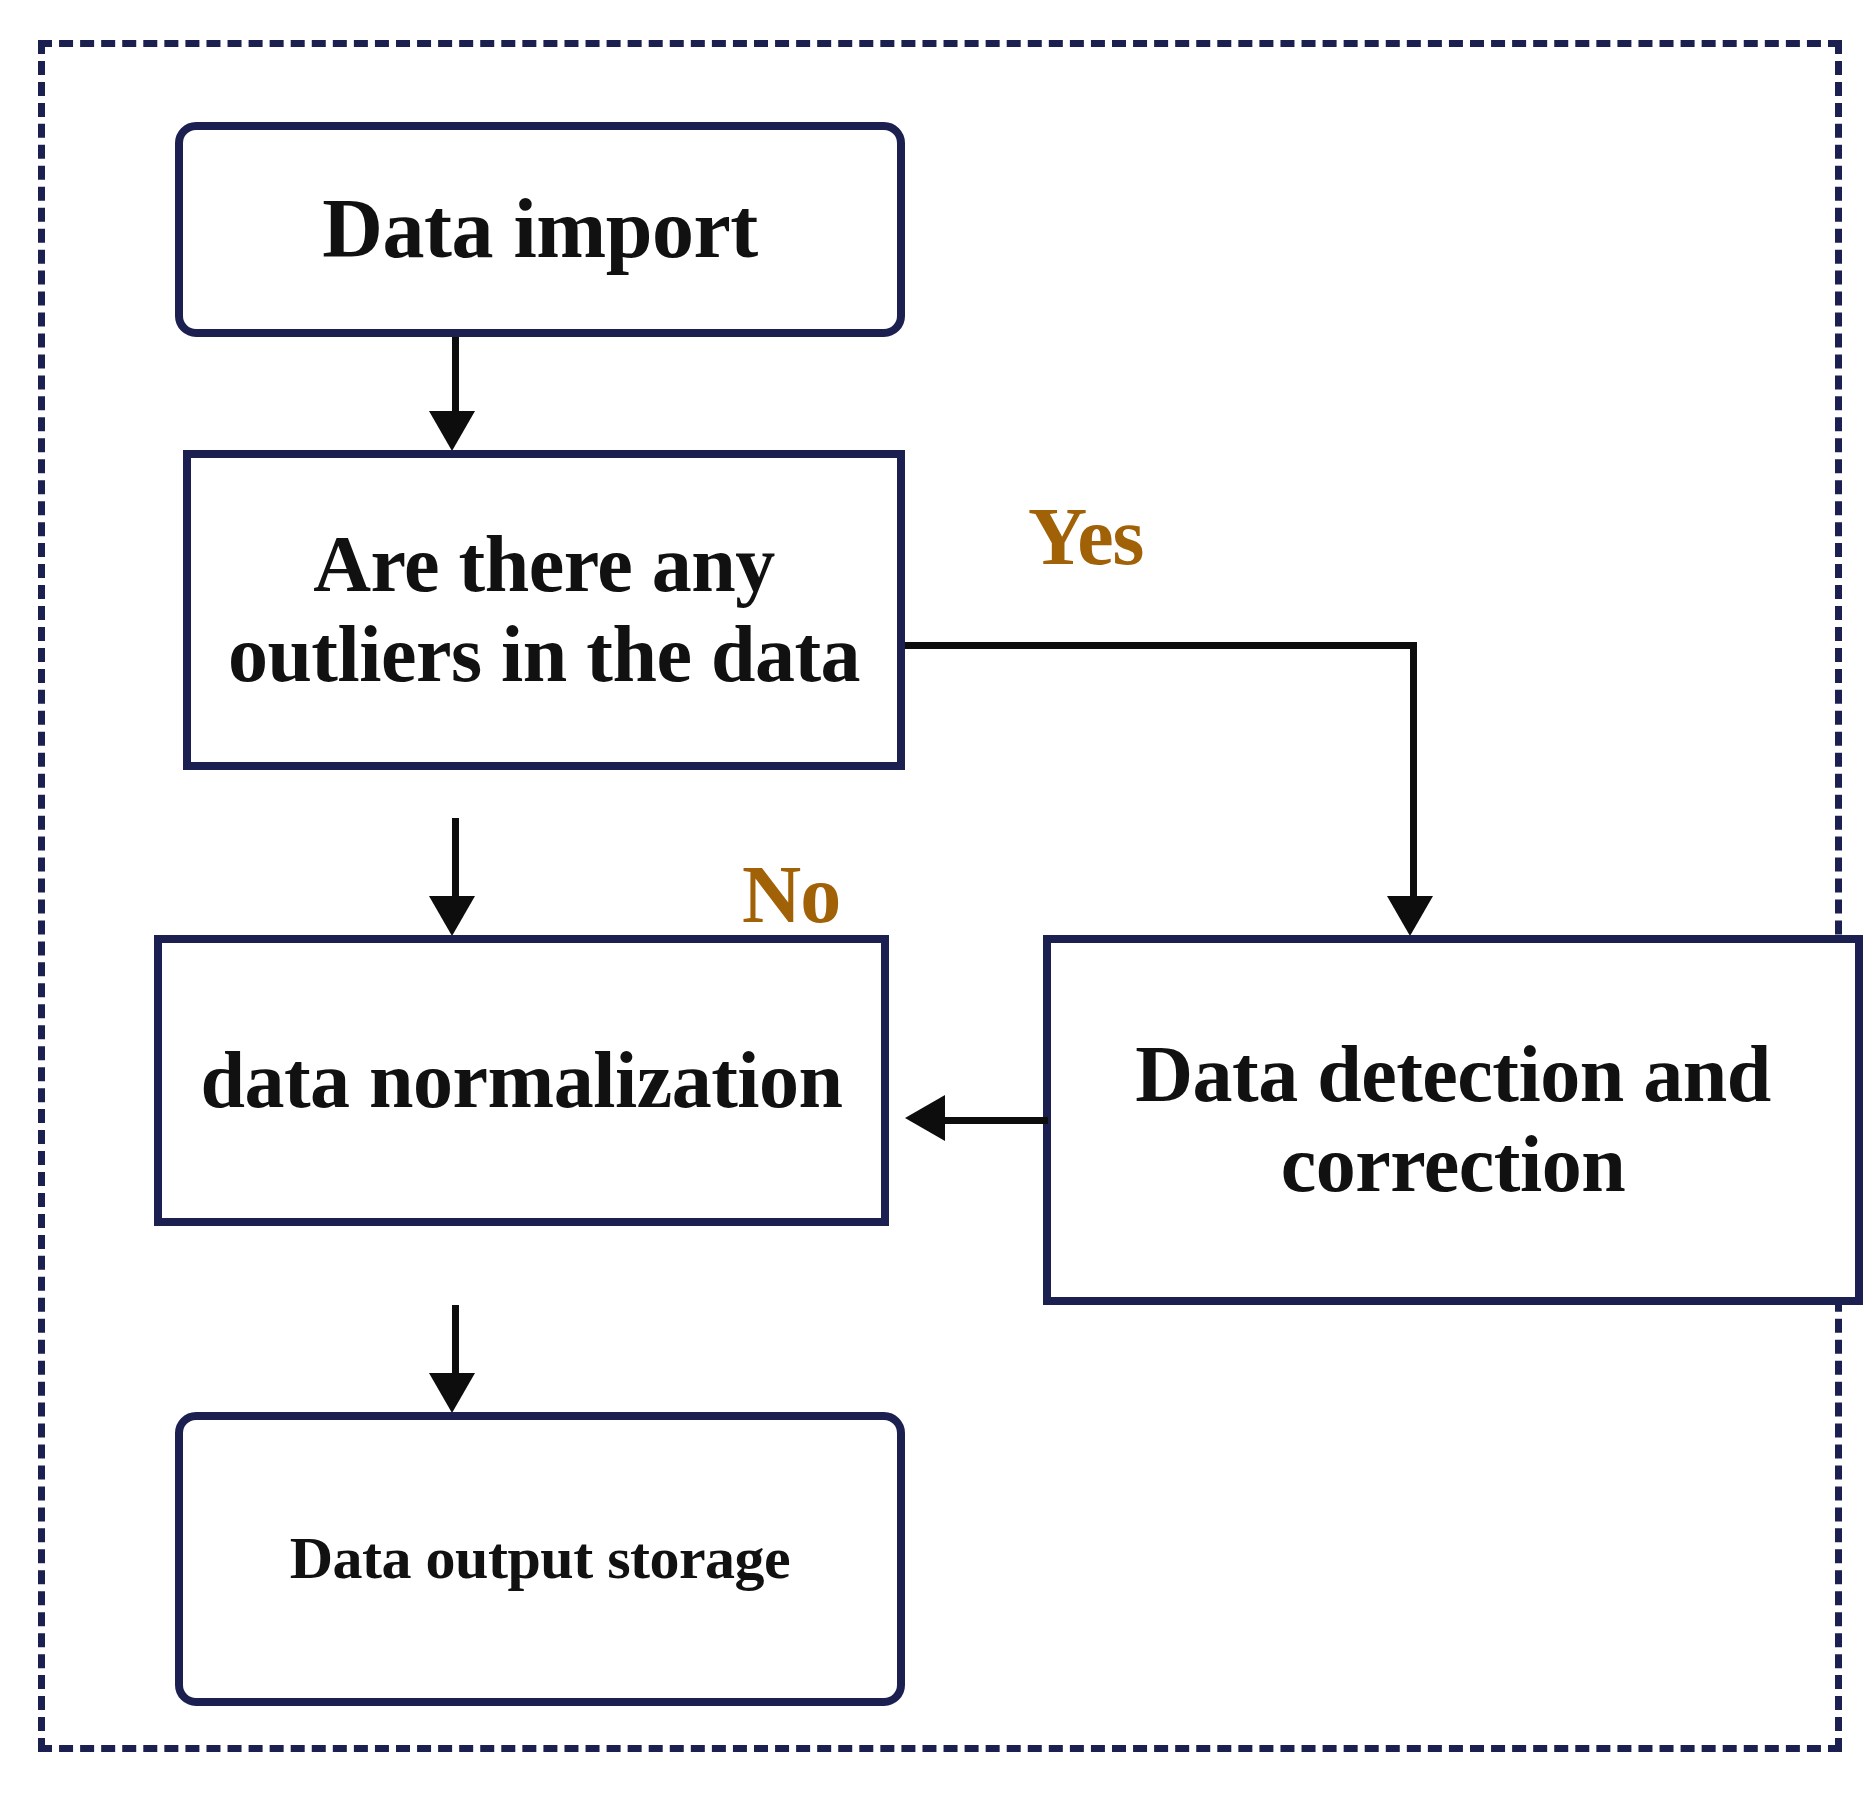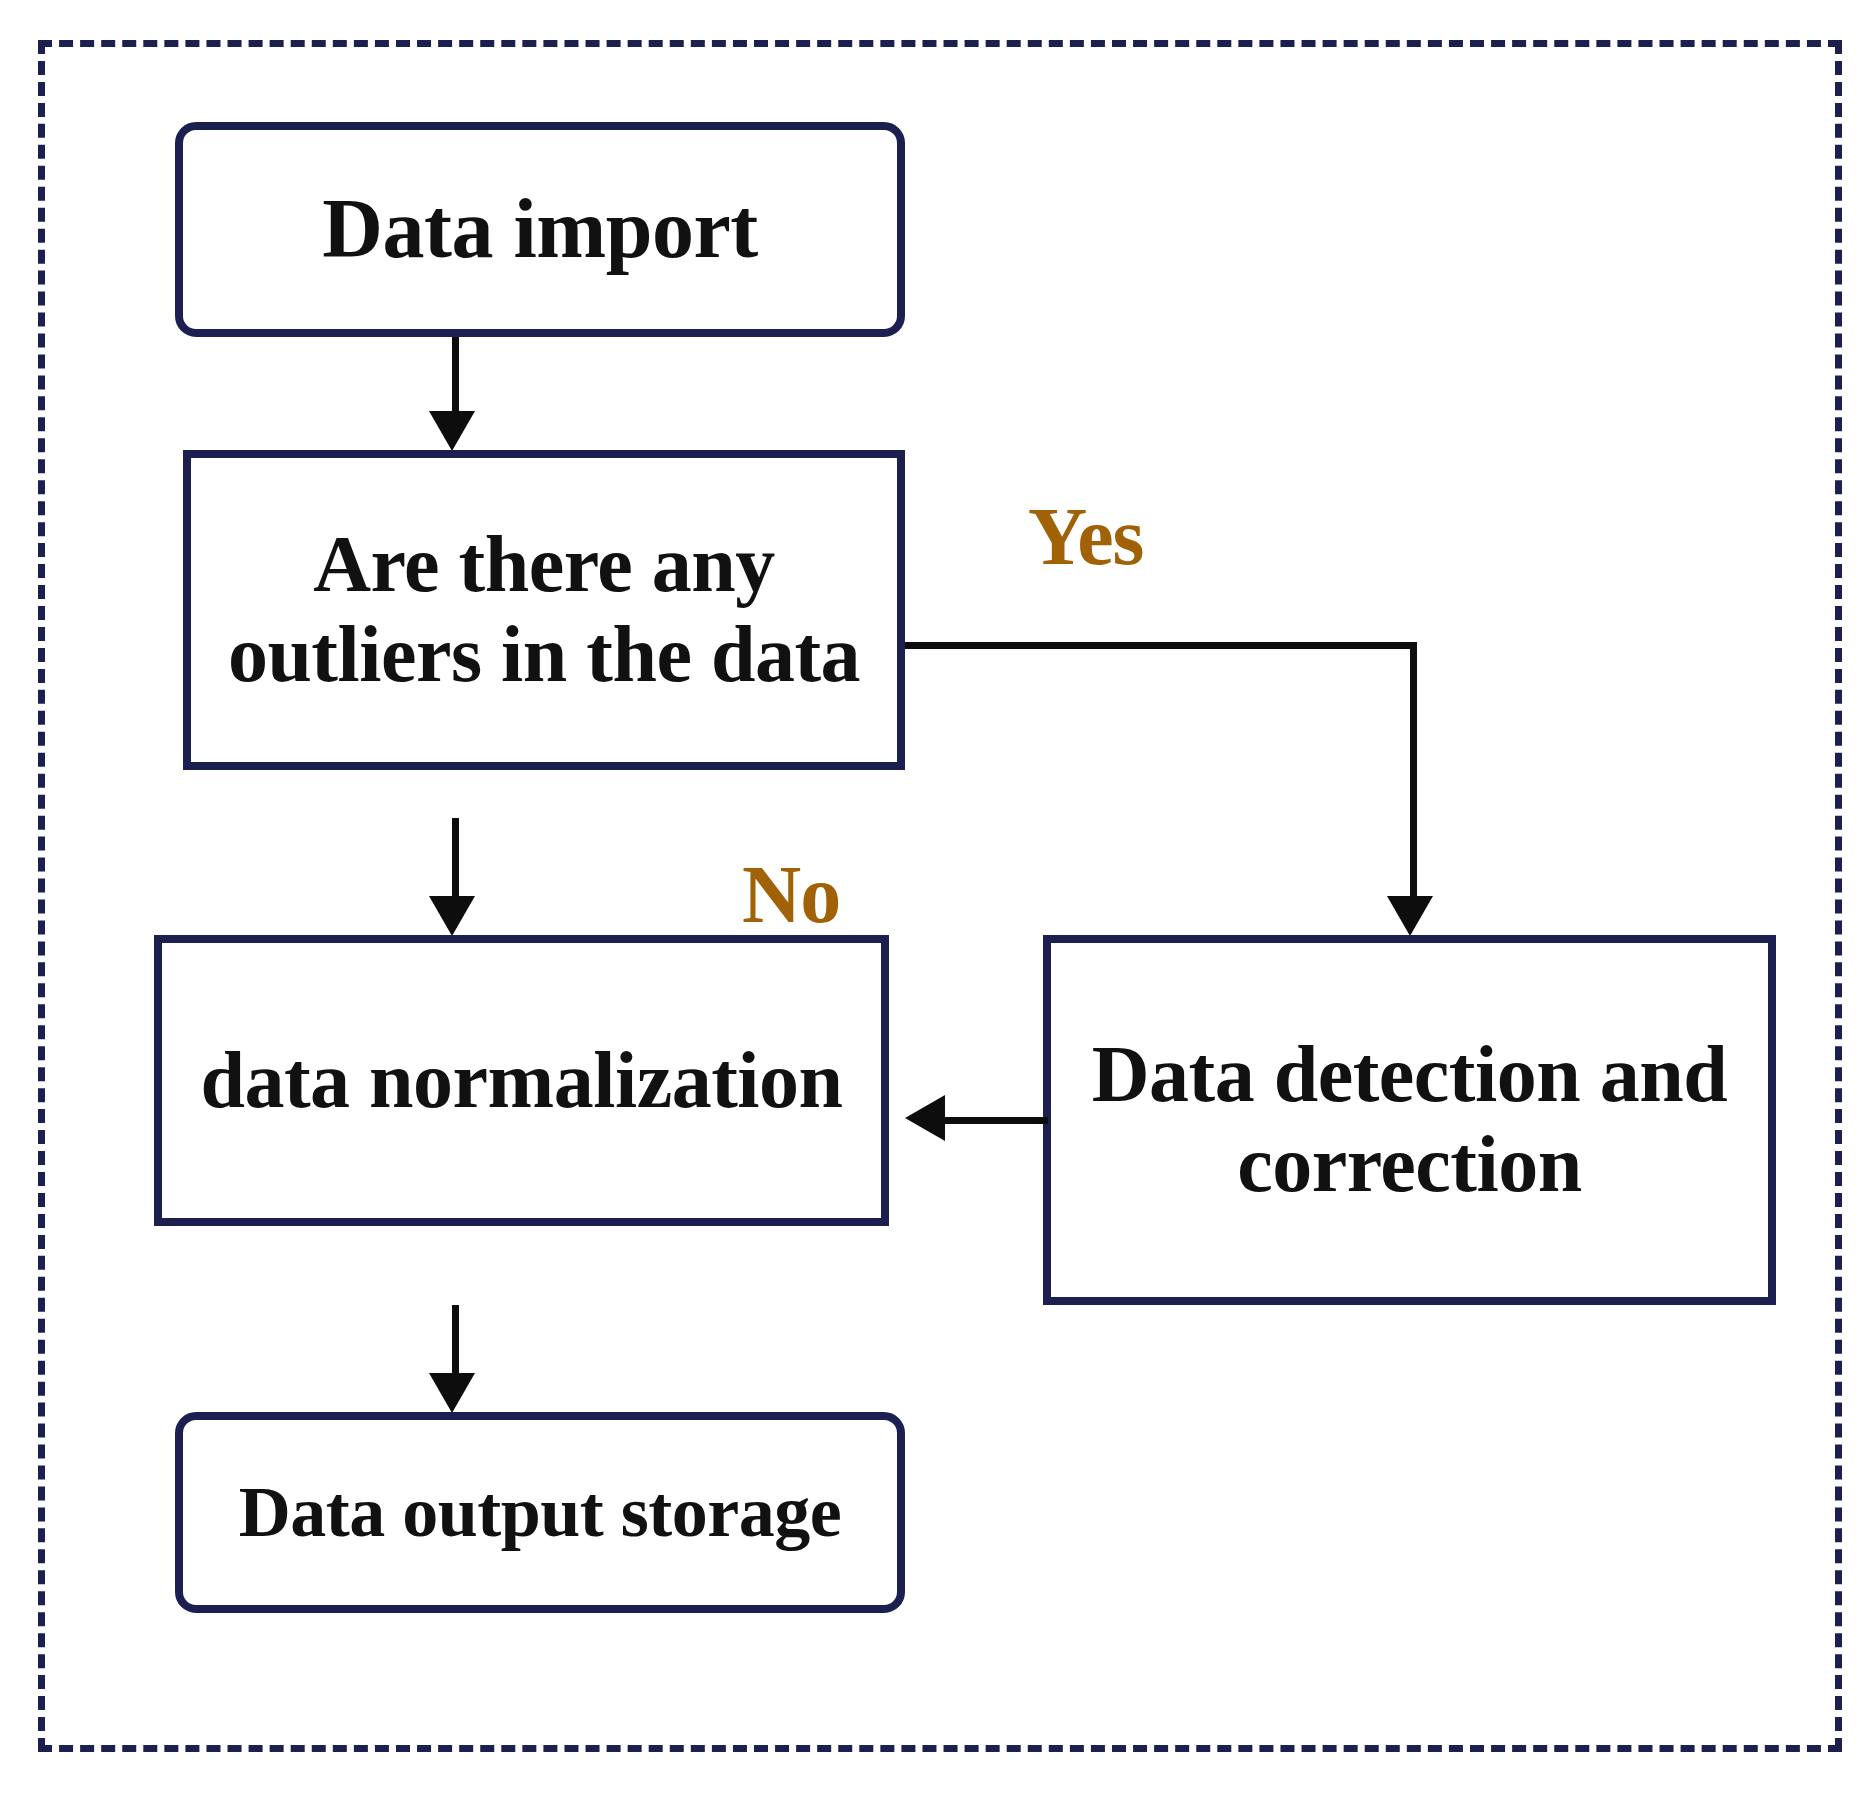--- a/index.html
+++ b/index.html
@@ -38,22 +38,22 @@
     line-height: 1.12;
     letter-spacing: -0.5px;
   }
   .node.rounded { border-radius: 21px; }
   .node-label { display: block; padding: 0 18px; }
 
   
   #node-import   { left:175px; top:122px;  width:730px; height:215px; font-size: 84px; }
   #node-decision { left:183px; top:450px;  width:722px; height:320px; font-size: 80px; }
   #node-normalize{ left:154px; top:935px;  width:735px; height:291px; font-size: 80px; }
-  #node-detect   { left:1043px; top:935px; width:733px; height:370px; font-size: 80px; }
-  #node-output   { left:175px; top:1412px; width:730px; height:201px; font-size: 72px; }
+  #node-detect   { left:1043px; top:935px; width:820px; height:370px; font-size: 80px; }
+  #node-output   { left:175px; top:1412px; width:730px; height:294px; font-size: 60px; }
 
   
   .conn {
     position: absolute;
     background: #0d0d0d;
   }
   .v-line { width: 7px; }
   .h-line { height: 7px; }
 
   .arrowhead-down {

